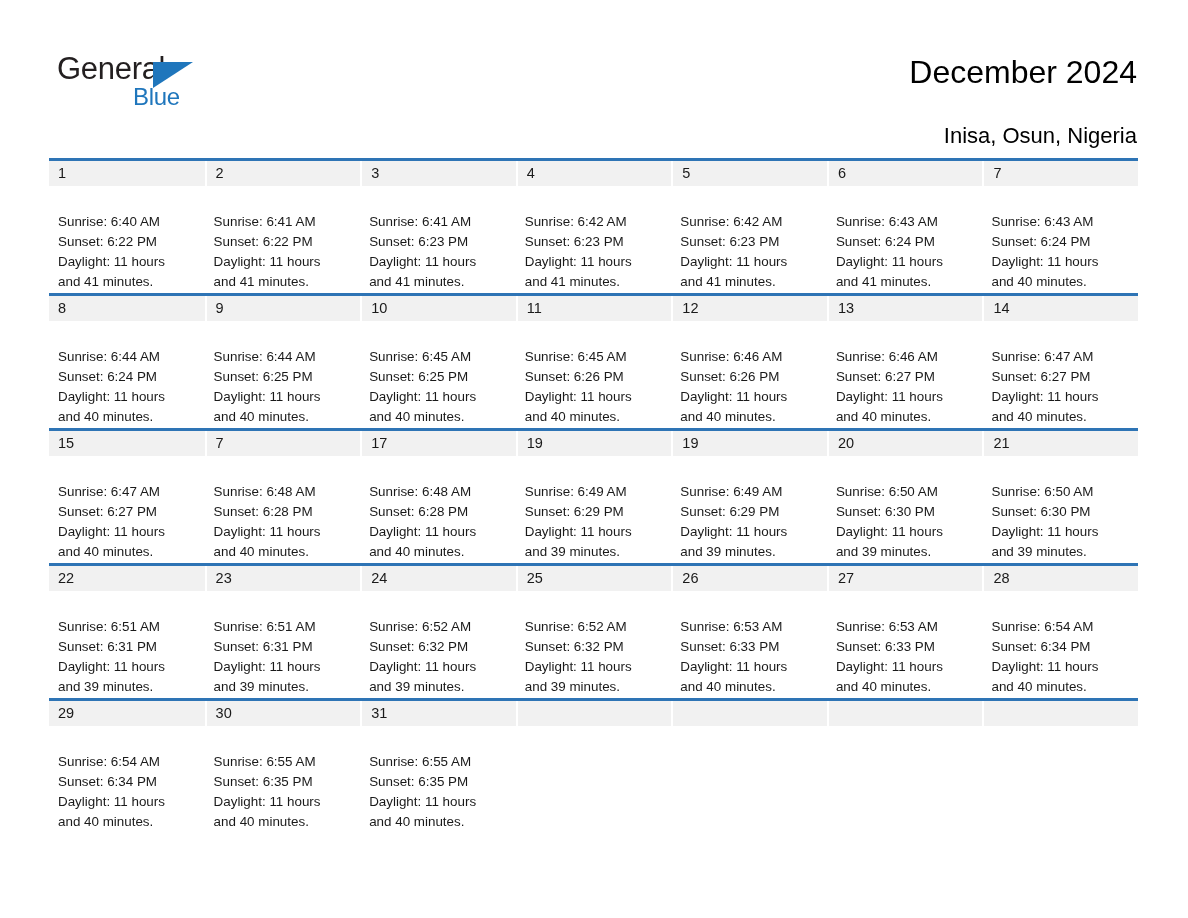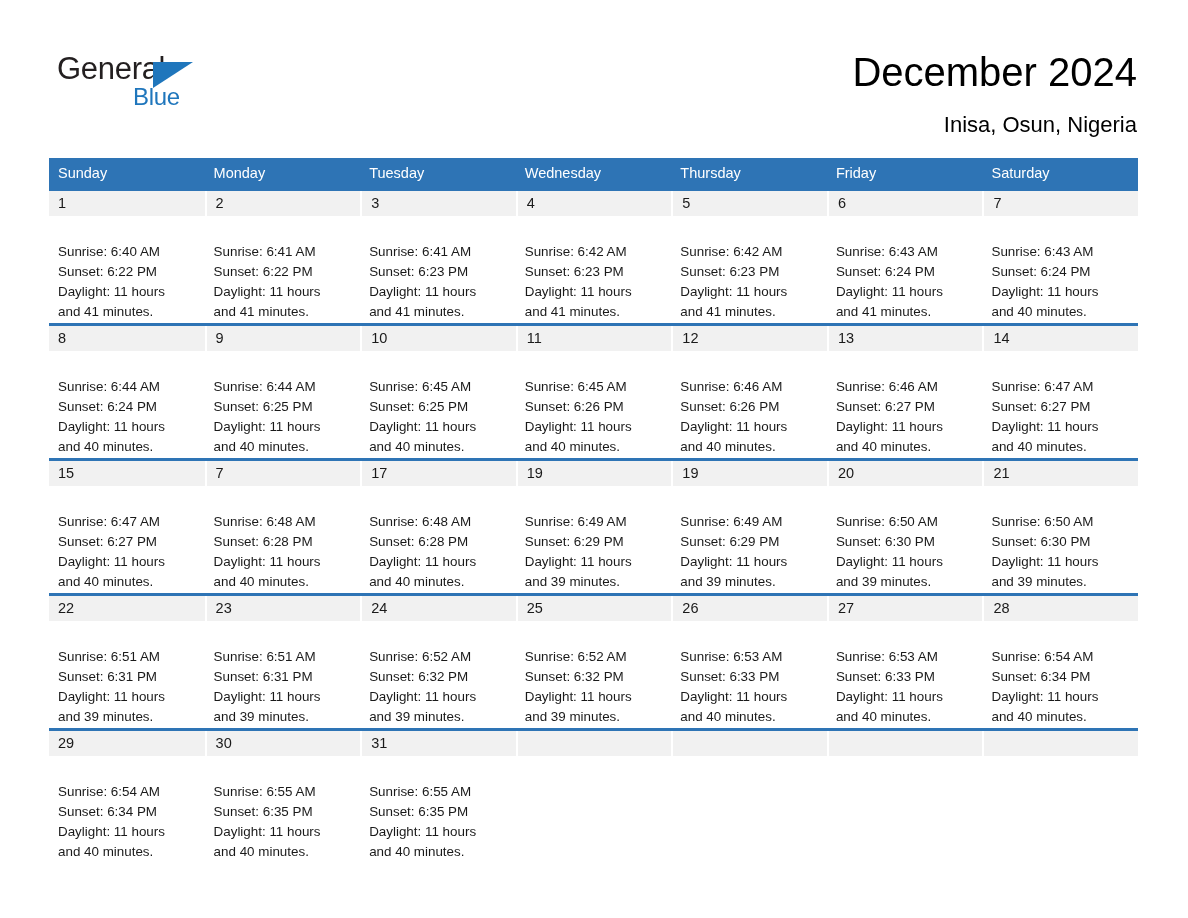--- a/index.html
+++ b/index.html
@@ -57,28 +57,28 @@
     white-space: nowrap;
   }
 
   .title-block {
     position: absolute;
     right: 51px;
     top: 48px;
     text-align: right;
   }
   .month-title {
-    font-size: 40px;
+    font-size: 32px;
     font-weight: normal;
     line-height: 48px;
     color: #000;
     white-space: nowrap;
   }
   .location {
-    margin-top: 16px;
+    margin-top: 27px;
     font-size: 22px;
     line-height: 26px;
     color: #000;
     white-space: nowrap;
   }
 
   
   .calendar {
     position: absolute;
     left: 49px;
@@ -154,29 +154,20 @@
 
     <div class="title-block">
       <div class="month-title">December 2024</div>
       <div class="location">Inisa, Osun, Nigeria</div>
     </div>
 
   </div>
 
   <div class="calendar">
 
-    <div class="weekday-row">
-      <div class="weekday">Sunday</div>
-      <div class="weekday">Monday</div>
-      <div class="weekday">Tuesday</div>
-      <div class="weekday">Wednesday</div>
-      <div class="weekday">Thursday</div>
-      <div class="weekday">Friday</div>
-      <div class="weekday">Saturday</div>
-    </div>
 
     <div class="week-row">
       <div class="day-cell">
           <div class="day-number">1</div>
           <div class="day-body">
             <div>Sunrise: 6:40 AM</div>
             <div>Sunset: 6:22 PM</div>
             <div>Daylight: 11 hours</div>
             <div>and 41 minutes.</div>
           </div>

